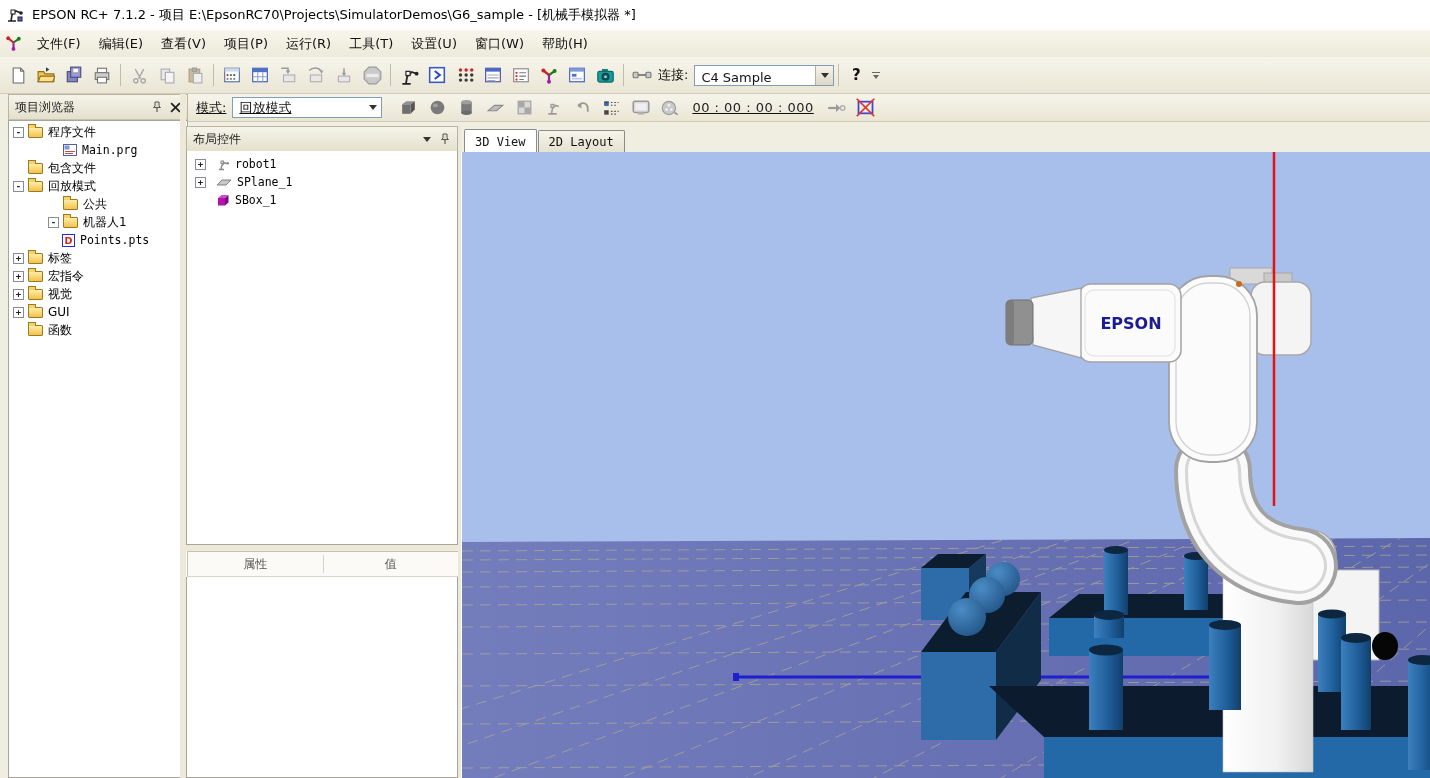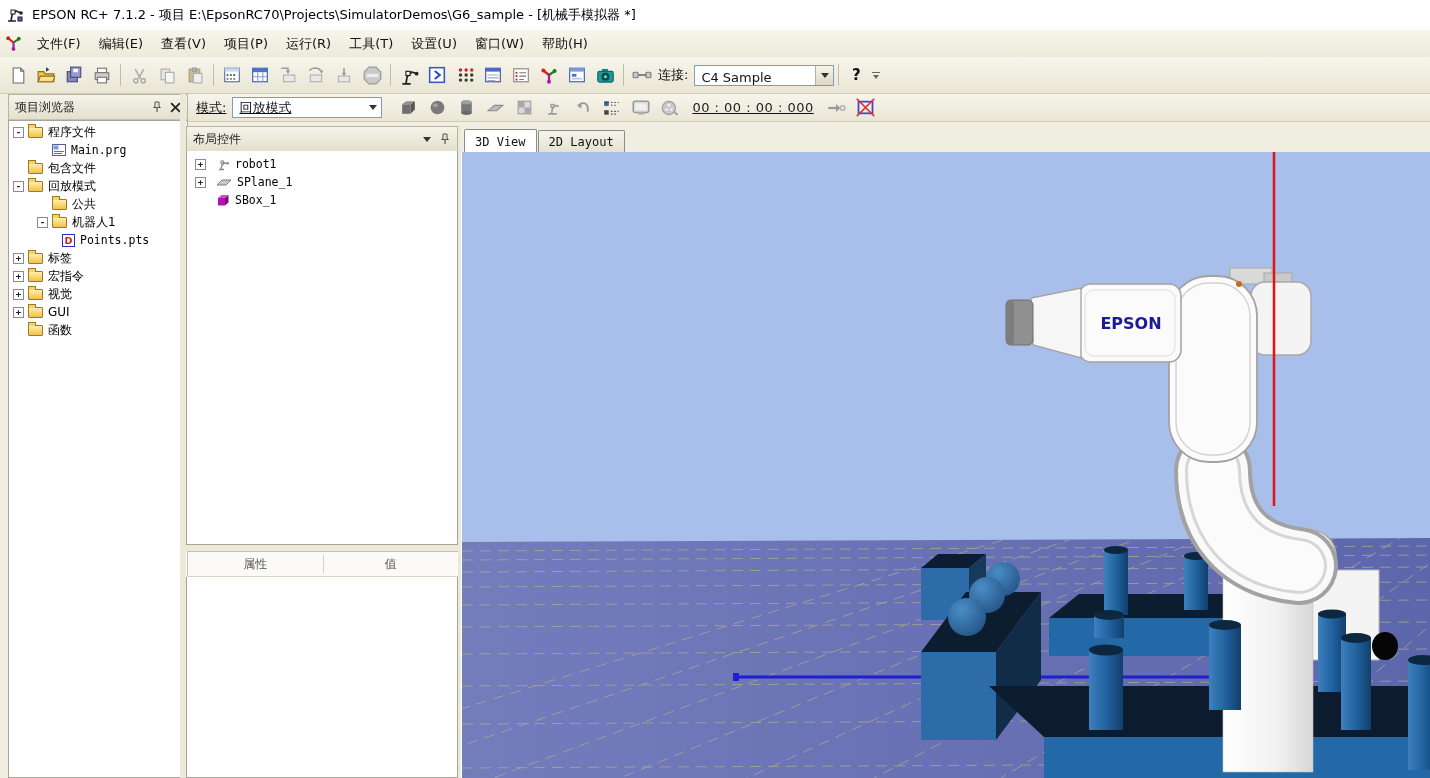--- a/index.html
+++ b/index.html
@@ -31,21 +31,21 @@
   .overflow .tri{width:0;height:0;border-left:3px solid transparent;border-right:3px solid transparent;border-top:4px solid #666;}
 
   
   #project-panel{position:absolute;left:8px;top:94px;width:180px;height:692px;background:#f0eee1;}
   .panel-head{height:26px;background:linear-gradient(#f6f4e9,#e3e0cd);border:1px solid #b8b4a0;border-bottom:1px solid #c6c2ae;display:flex;align-items:center;padding:0 4px 0 6px;box-sizing:border-box;font-size:12px;color:#222;}
   .panel-head .ph-title{flex:1;white-space:nowrap;overflow:hidden;}
   .ph-btn{width:16px;height:16px;display:flex;align-items:center;justify-content:center;flex:none;margin-left:2px;}
   #project-tree{position:absolute;left:0;top:26px;width:180px;height:658px;background:#fff;border:1px solid #a8a49a;box-sizing:border-box;overflow:hidden;padding-top:2px;}
 
   .trow{height:18px;display:flex;align-items:center;white-space:nowrap;font-size:12px;cursor:default;}
-  .lvl0{padding-left:4px}.lvl1{padding-left:28px}.lvl2{padding-left:38px}
+  .lvl0{padding-left:4px}.lvl1{padding-left:39px}.lvl2{padding-left:38px}
   .exp{width:11px;height:11px;border:1px solid #888b94;background:#fff;font:bold 9px/9px "DejaVu Sans Mono","Liberation Mono",monospace;text-align:center;color:#222;margin-right:4px;flex:none;box-sizing:border-box;}
   .exp.none{visibility:hidden;}
   .fold{width:15px;height:11px;background:linear-gradient(#ffeda6,#f1c24d);border:1px solid #9c7a22;border-radius:1px;position:relative;margin-right:5px;flex:none;box-sizing:border-box;}
   .fold::before{content:"";position:absolute;top:-4px;left:-1px;width:6px;height:3px;background:#f6d369;border:1px solid #9c7a22;border-bottom:none;}
   .ticon{margin-right:5px;flex:none;display:flex;}
   .tlabel{font-size:12px;color:#000;}
   .tlabel.mono{font-family:"DejaVu Sans Mono","Liberation Mono",monospace;font-size:11.5px;}
 
   
   #vsplit1{position:absolute;left:180px;top:94px;width:6px;height:684px;background:#ece9d8;}

